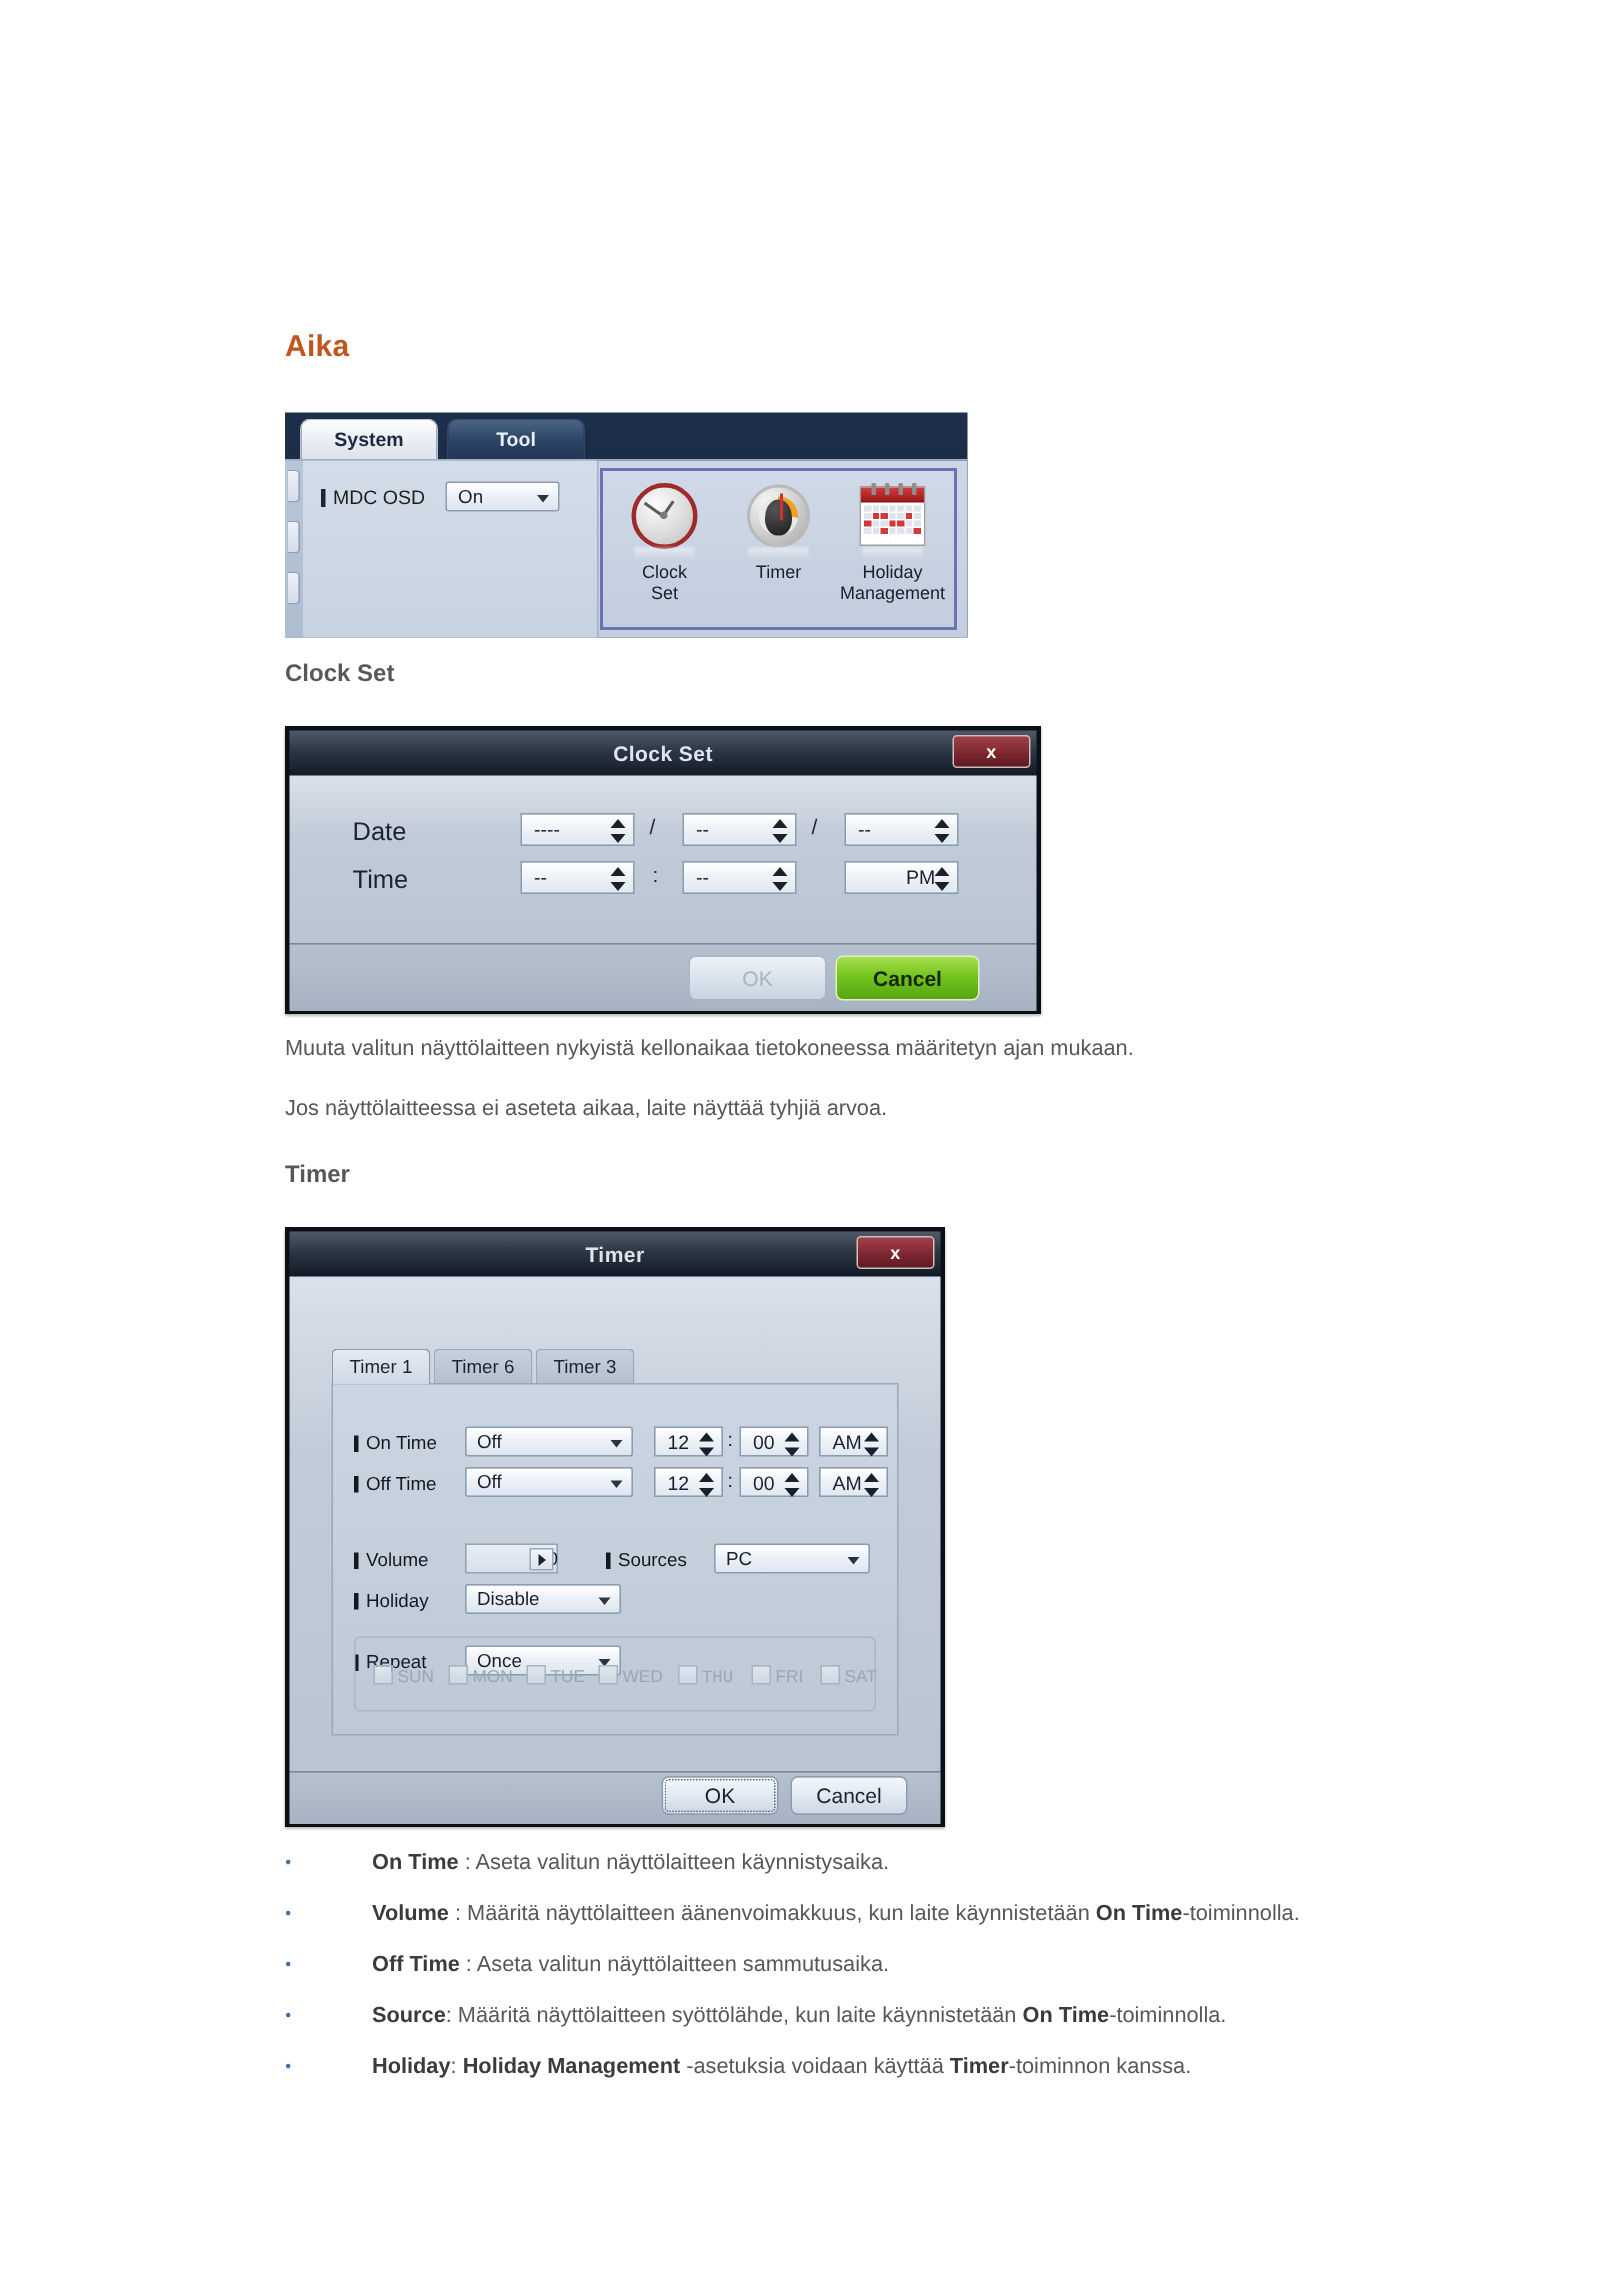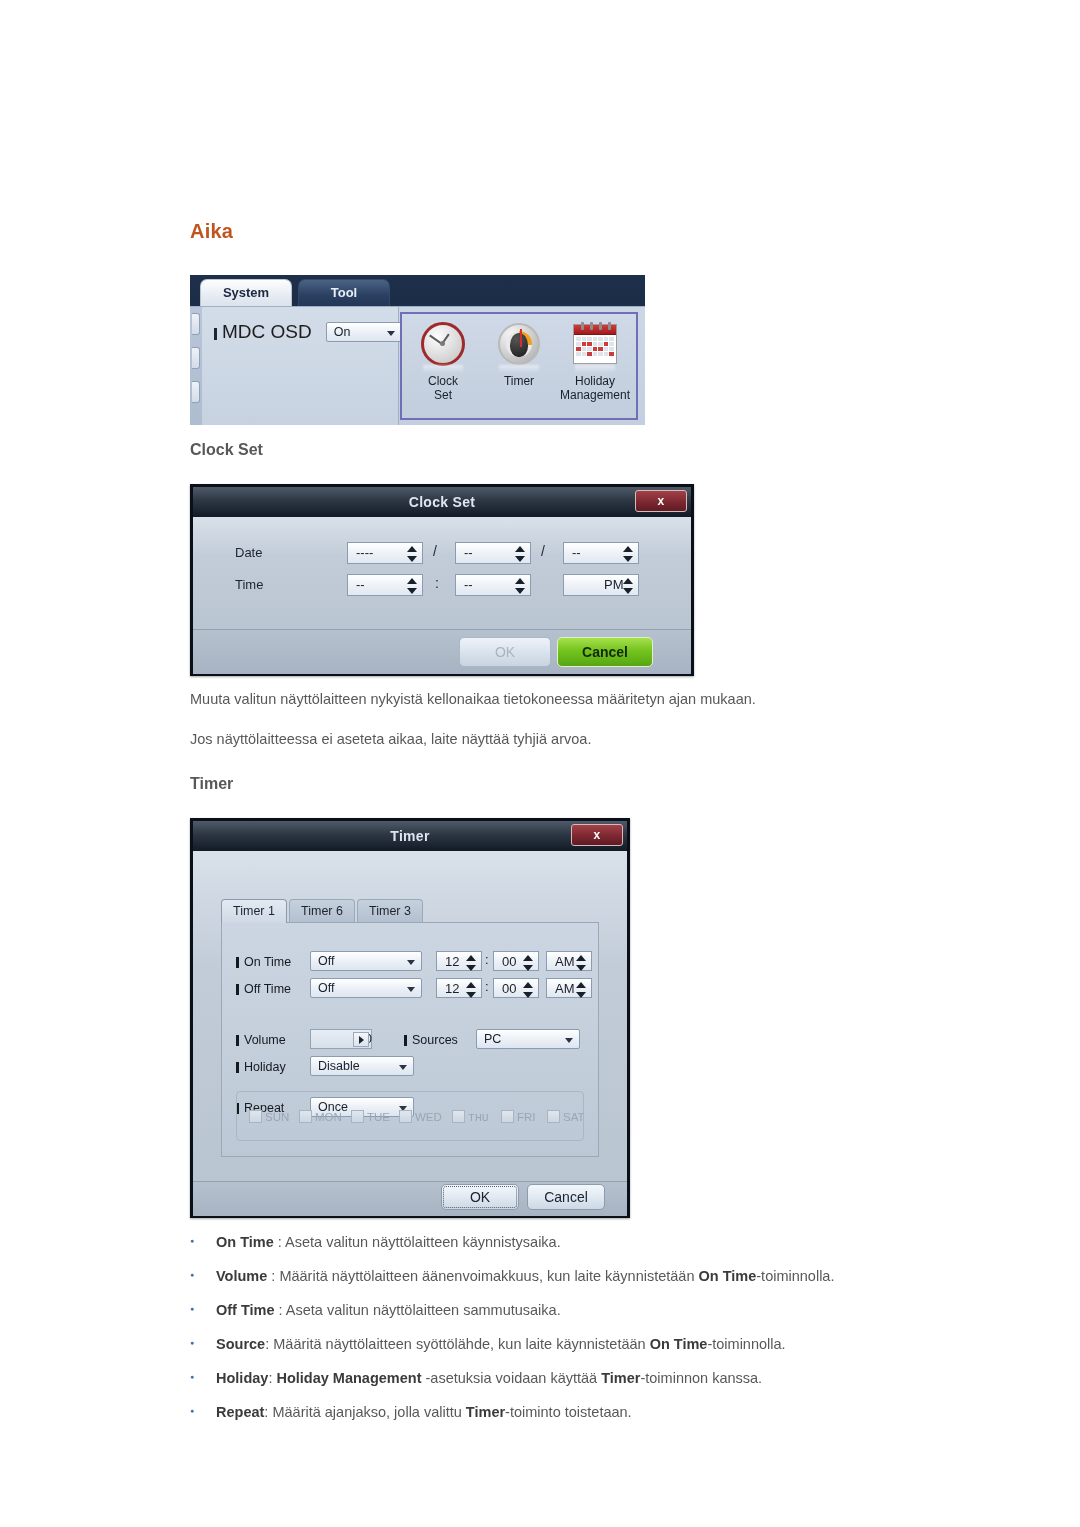--- a/index.html
+++ b/index.html
@@ -71,21 +71,21 @@
     width: 30px;
     flex: 0 0 30px;
     color: #4472a8;
     font-size: 13px;
     line-height: 20px;
     text-align: left;
     padding-left: 4px;
     box-sizing: border-box;
   }
   .bullet-dot::before { content: "\25CF"; font-size: 7px; position: relative; top: -3px; }
-  .bullet-text { line-height: 20px; }
+  .bullet-text { line-height: 20px; margin-left: 32px; }
   .bullet-text b { color: #3b3b3b; font-weight: bold; }
 
   
   .mdc-panel {
     position: absolute;
     left: 190px;
     top: 275px;
     width: 455px;
     height: 150px;
     background: linear-gradient(180deg, #1d2f4a 0%, #16263c 100%);
@@ -156,21 +156,21 @@
     width: 196px; height: 100%;
     background: linear-gradient(180deg,#d3dde9 0%, #c7d2e1 100%);
     border-right: 1px solid #9fb0c6;
   }
   .mdc-row {
     position: absolute;
     left: 12px; top: 14px;
     display: flex; align-items: center;
   }
   .mdc-label {
-    font-size: 19px;
+    font-size: 13px;
     color: #1d1d1d;
     font-weight: normal;
     white-space: nowrap;
   }
   .mdc-label::before {
     content: "";
     display: inline-block;
     width: 3px; height: 12px;
     background: #1d2433;
     margin-right: 5px;
@@ -348,21 +348,21 @@
   .spin .arrows .dn { bottom: 1px; border-top: 6px solid #18202c; }
 
   
   #dlg-clockset { left: 190px; top: 484px; width: 504px; height: 192px; }
   #dlg-clockset .dlg-inner { height: 112px; }
   #dlg-clockset .dlg-footer { height: 44px; }
 
   .cs-label {
     position: absolute;
     left: 42px;
-    font-size: 13px;
+    font-size: 17px;
     color: #1d2430;
   }
   #cs-label-date { top: 28px; }
   #cs-label-time { top: 60px; }
 
   .cs-sep {
     position: absolute;
     font-size: 14px; color: #1d2430;
   }
 
@@ -808,19 +808,15 @@
       <span class="bullet-text"><b>Off Time</b><span> : </span><span>Aseta valitun näyttölaitteen sammutusaika.</span></span>
     </div>
     <div class="bullet-row">
       <span class="bullet-dot"></span>
       <span class="bullet-text"><b>Source</b><span>: </span><span>Määritä näyttölaitteen syöttölähde, kun laite käynnistetään </span><b>On Time</b><span>-toiminnolla.</span></span>
     </div>
     <div class="bullet-row">
       <span class="bullet-dot"></span>
       <span class="bullet-text"><b>Holiday</b><span>: </span><b>Holiday Management</b><span> -asetuksia voidaan käyttää </span><b>Timer</b><span>-toiminnon kanssa.</span></span>
     </div>
-    <div class="bullet-row">
-      <span class="bullet-dot"></span>
-      <span class="bullet-text"><b>Repeat</b><span>: </span><span>Määritä ajanjakso, jolla valittu </span><b>Timer</b><span>-toiminto toistetaan.</span></span>
-    </div>
   </div>
 
 </div>
 
 </body></html>

